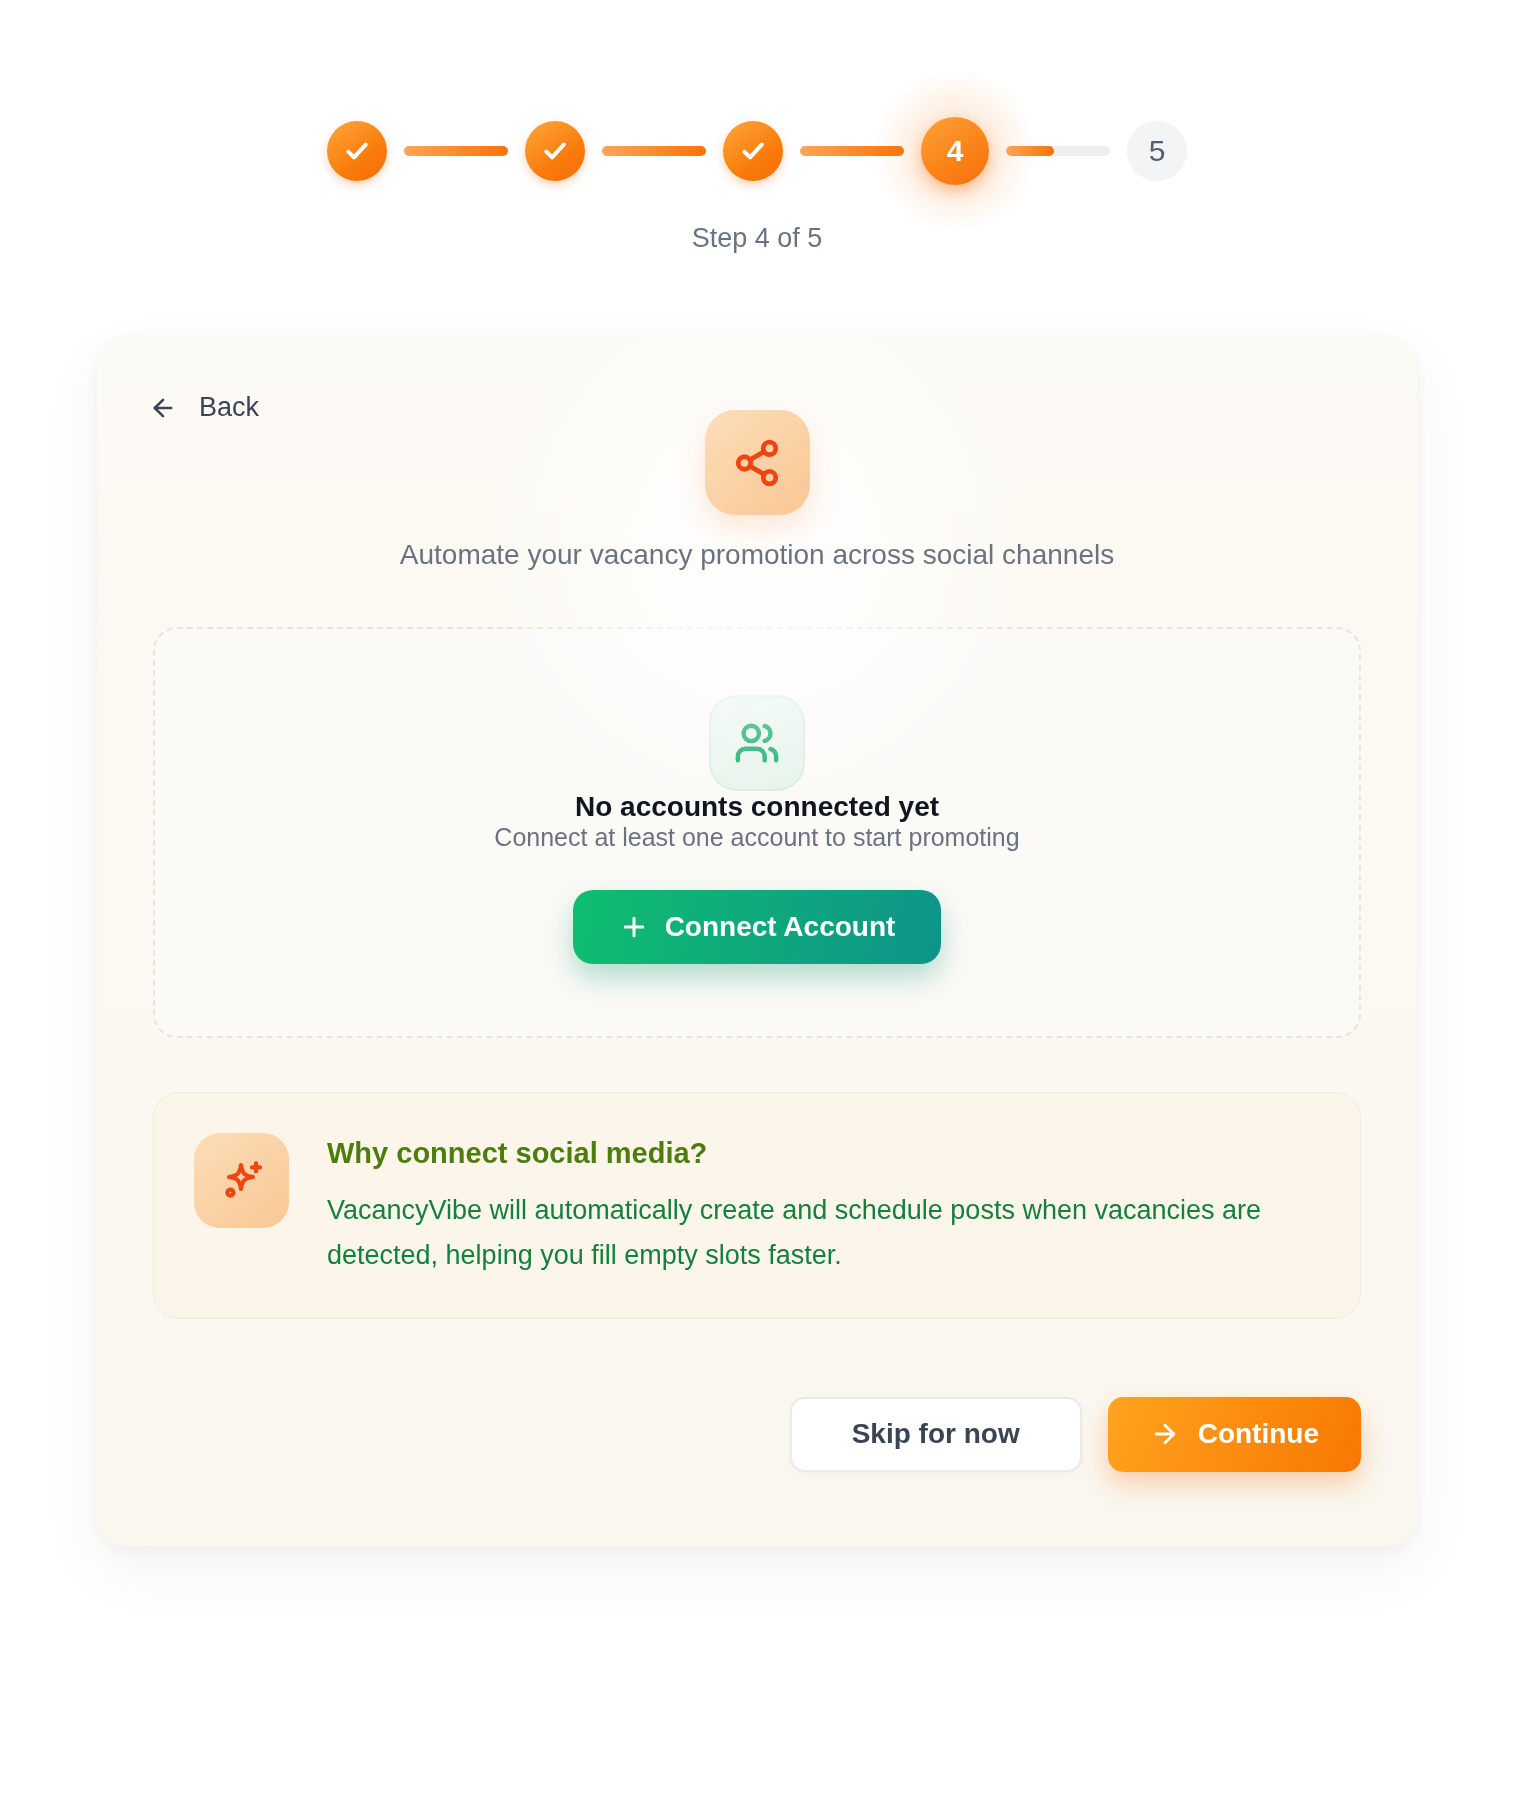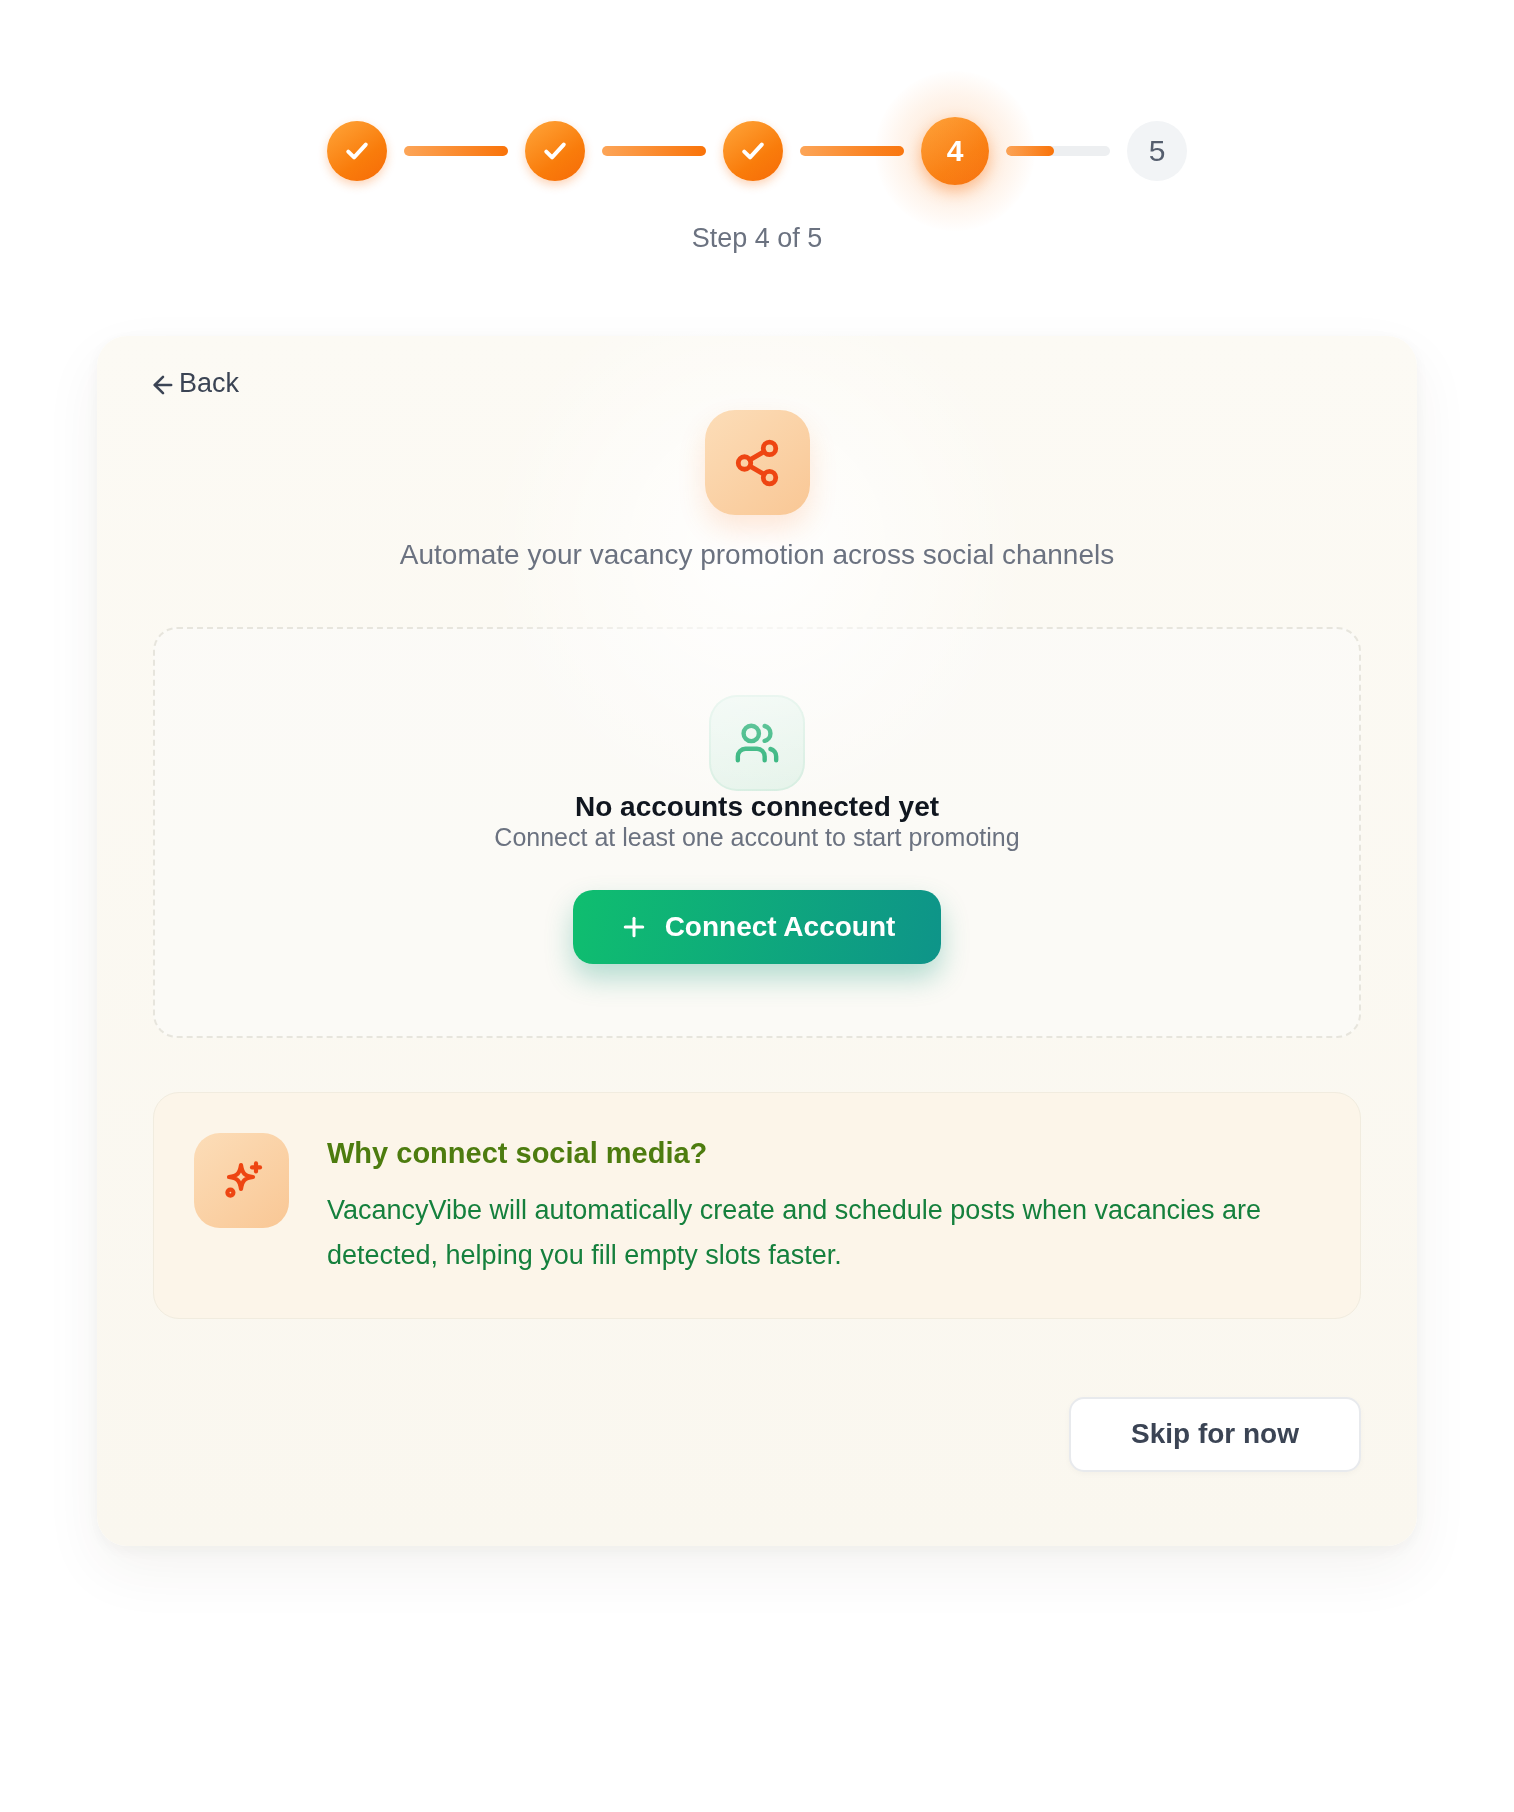--- a/index.html
+++ b/index.html
@@ -34,22 +34,22 @@
 
   
   .card { position:relative; width:1320px; margin:82px auto 0;
     border-radius:30px; padding:56px 56px 74px;
     background:linear-gradient(180deg,#FCFAF4 0%,#FAF7EF 100%);
     box-shadow:0 24px 60px rgba(60,45,15,.06), 0 4px 14px rgba(60,45,15,.04); }
   .card::before { content:''; position:absolute; left:50%; top:-40px; transform:translateX(-50%);
     width:620px; height:500px; border-radius:50%; pointer-events:none;
     background:radial-gradient(circle, rgba(255,255,255,.95) 0%, rgba(255,255,255,0) 68%); }
 
-  .back { position:absolute; left:52px; top:32px; display:inline-flex; align-items:flex-end;
-    gap:2px; background:none; border:none; cursor:pointer;
+  .back { position:absolute; left:52px; top:56px; display:inline-flex; align-items:center;
+    gap:22px; background:none; border:none; cursor:pointer;
     color:#3B4454; font-size:27px; font-weight:500; font-family:inherit; z-index:2; }
   .back svg { width:28px; height:28px; }
 
   .hero { position:relative; display:flex; flex-direction:column; align-items:center; }
   .icon-tile { display:flex; align-items:center; justify-content:center; flex:0 0 auto; }
   .tile-orange { width:105px; height:105px; border-radius:30px;
     background:linear-gradient(140deg,#FCDDB8 0%,#F9C795 100%);
     box-shadow:0 14px 28px rgba(249,115,22,.16); }
   .tile-orange svg { width:50px; height:50px; }
   .hero .icon-tile { margin-top:18px; }
@@ -186,15 +186,22 @@
       <div class="info-title">Why connect social media?</div>
       <p class="info-body">VacancyVibe will automatically create and schedule posts when vacancies are detected, helping you fill empty slots faster.</p>
     </div>
   </div>
 
 
   <div class="actions">
     <button class="btn-skip">
       <span>Skip for now</span>
     </button>
+    <button class="btn-continue">
+      <svg viewBox="0 0 24 24" fill="none" stroke="#FFFFFF" stroke-width="2.3" stroke-linecap="round" stroke-linejoin="round">
+          <line x1="5" y1="12" x2="19" y2="12"></line>
+          <polyline points="12 5 19 12 12 19"></polyline>
+        </svg>
+      <span>Continue</span>
+    </button>
   </div>
 
 </div>
 
 </body></html>

